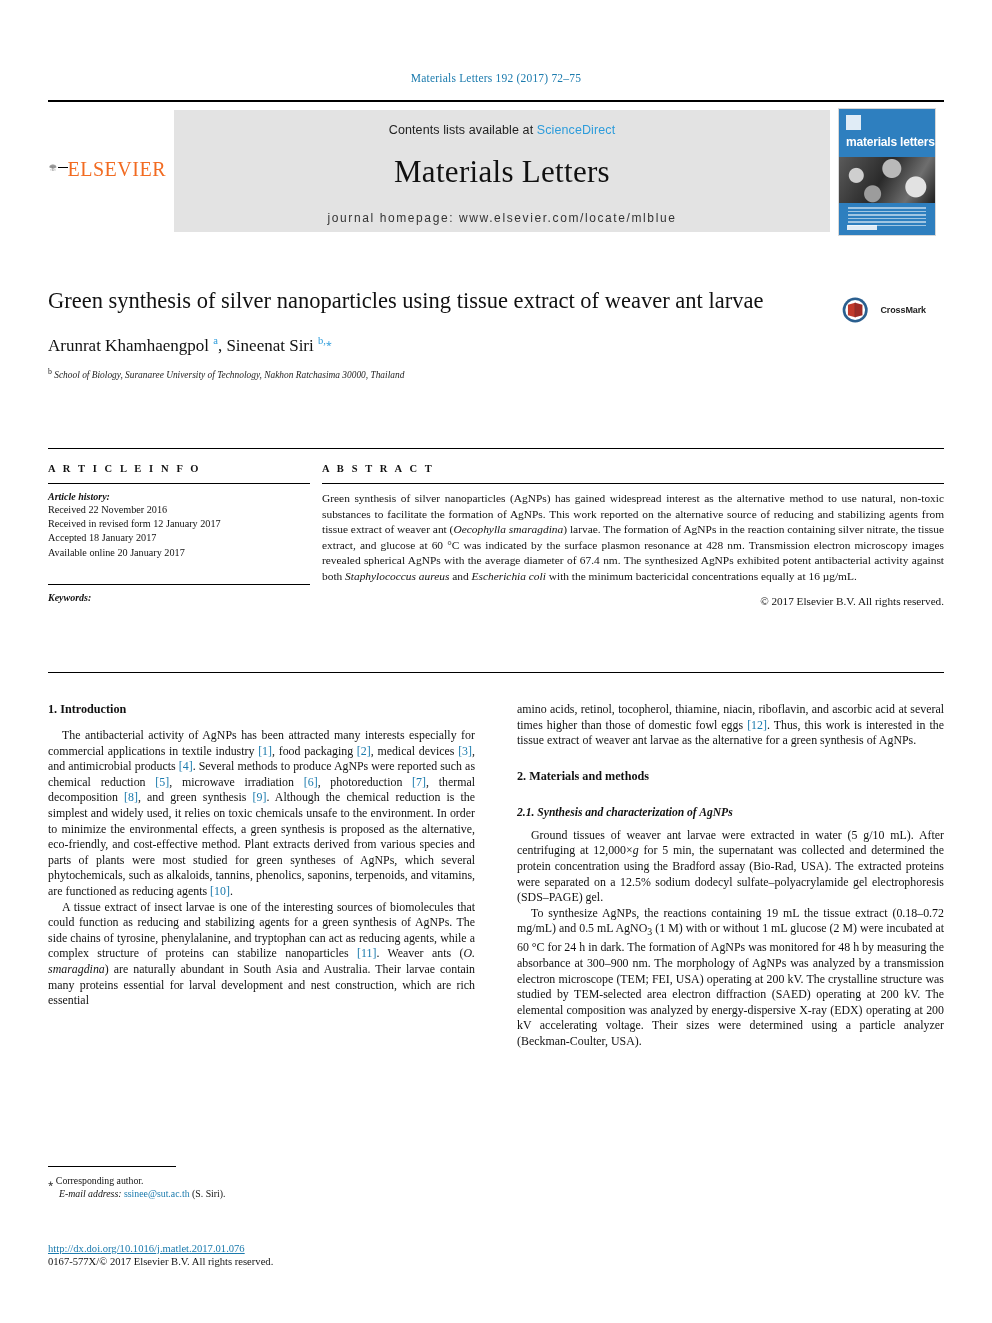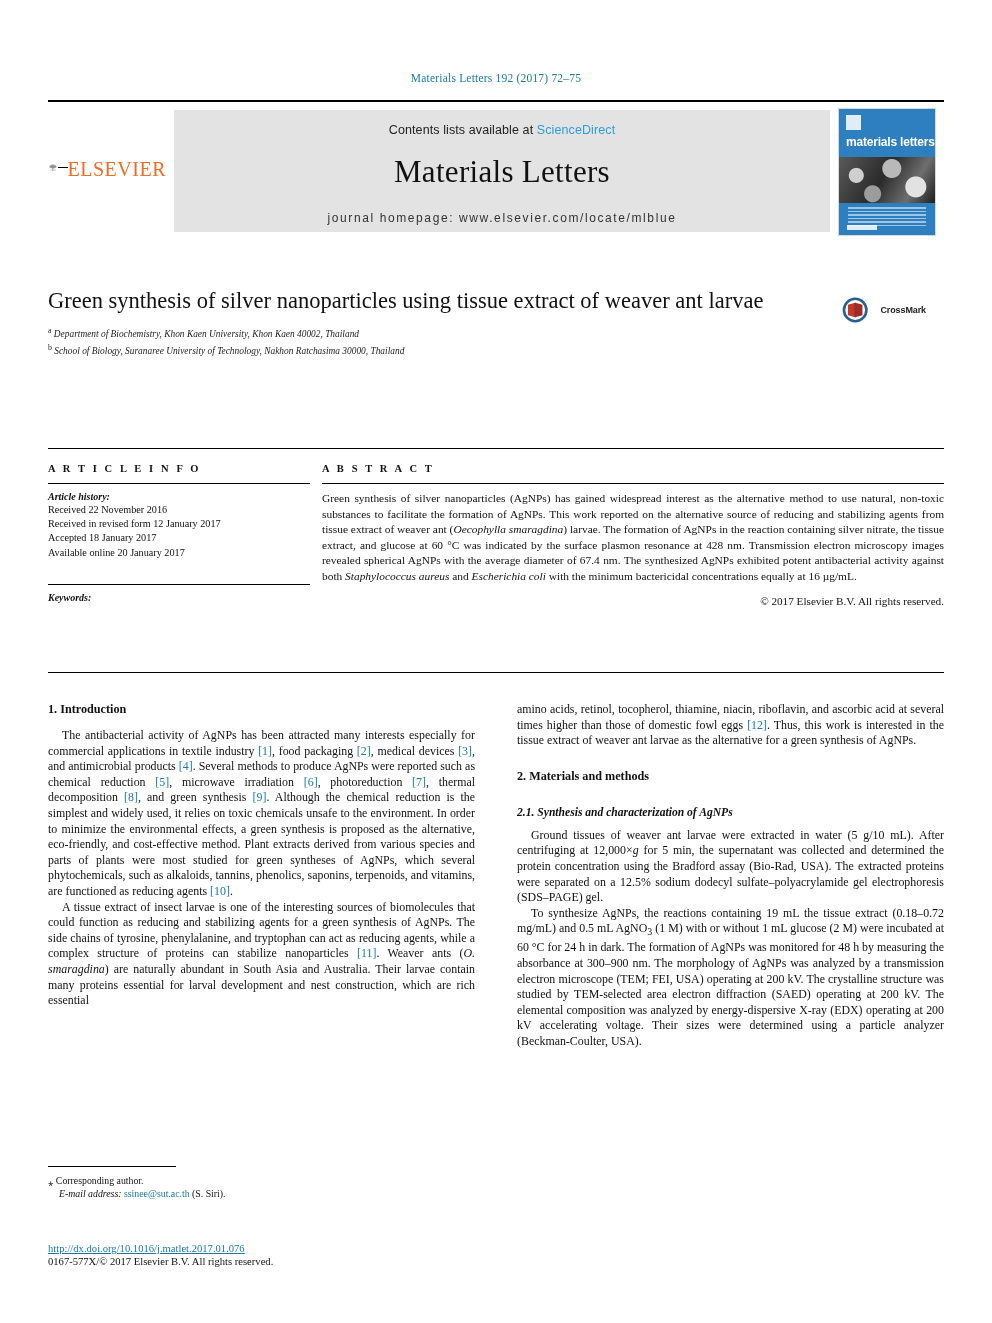--- a/index.html
+++ b/index.html
@@ -417,23 +417,25 @@
       <svg width="40" height="40" viewBox="0 0 40 40">
         <circle cx="20" cy="20" r="19" fill="#2a5f8f"></circle>
         <circle cx="20" cy="20" r="15" fill="#ffffff"></circle>
         <path d="M20 9 L31 12 L31 28 L20 31 Z" fill="#9e2b25"></path>
         <path d="M20 9 L9 12 L9 28 L20 31 Z" fill="#c0392b"></path>
         <path d="M20 9 L20 31" stroke="#7d1f1b" stroke-width="1.4"></path>
       </svg>
       <span class="crossmark-label">CrossMark</span>
     </div>
 
+    <div class="authors">
+      <span>Arunrat Khamhaengpol <sup>a</sup>, Sineenat Siri <sup>b,</sup><sup>⁎</sup></span>
+    </div>
 
     <div class="affil">
-      <div><sup>a</sup> <span>Department of Biochemistry, Khon Kaen University, Khon Kaen 40002, Thailand</span></div>
       <div><sup>b</sup> <span>School of Biology, Suranaree University of Technology, Nakhon Ratchasima 30000, Thailand</span></div>
     </div>
   </div>
 
   <div class="infoabs">
 
     <div class="colinfo">
       <div class="sechead">A R T I C L E    I N F O</div>
       <div class="hrule"></div>
       <div class="hist-label">Article history:</div>

